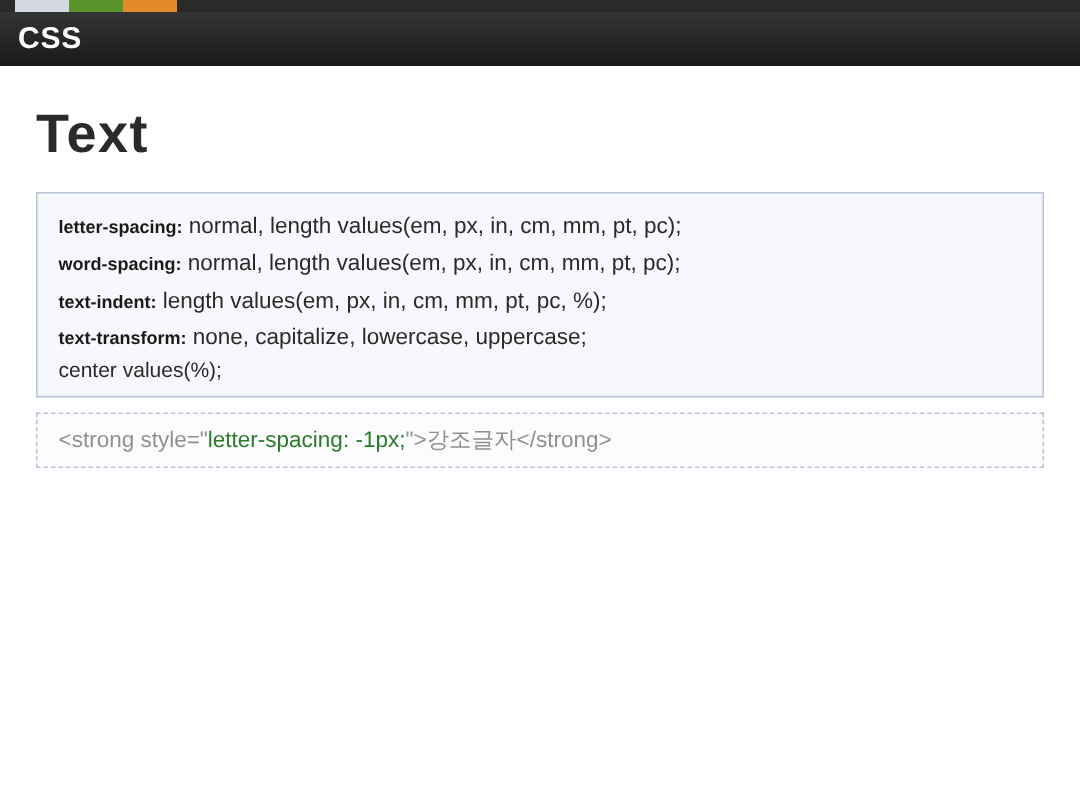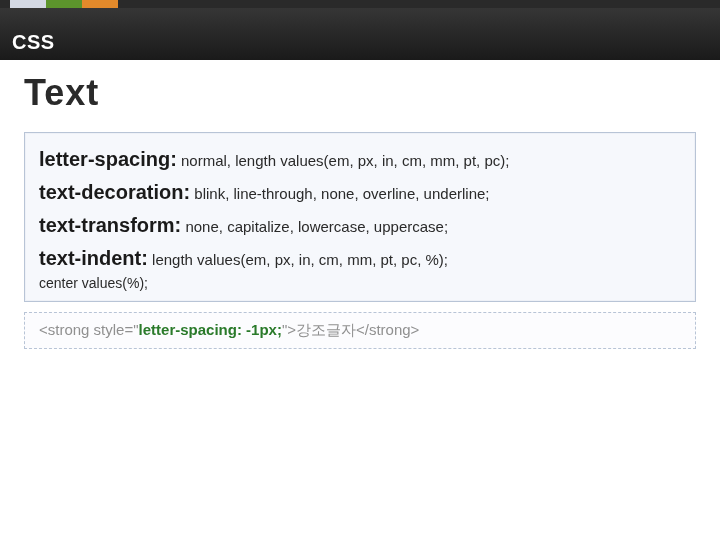--- a/index.html
+++ b/index.html
@@ -5,21 +5,21 @@
   * { box-sizing: border-box; margin: 0; padding: 0; }
   body {
     width: 720px;
     height: 540px;
     background: #fff;
     font-family: "Segoe UI", Tahoma, Geneva, sans-serif;
     overflow: hidden;
   }
   .header-bar {
     position: relative;
-    height: 60px;
+    height: 44px;
     background: linear-gradient(to bottom, #3a3a3a 0%, #1a1a1a 100%);
     text-align: center;
   }
   .accent-bar {
     display: flex;
     height: 8px;
   }
   .accent-segment { height: 8px; }
   .acc1 { width: 10px; background: #2a2a2a; }
   .acc2 { width: 36px; background: #d3d8e3; }
@@ -29,21 +29,21 @@
   .header-title {
     position: absolute;
     bottom: 6px;
     left: 12px;
     color: #fff;
     font-size: 20px;
     font-weight: bold;
     letter-spacing: 0.5px;
   }
   .content {
-    padding: 12px 24px;
+    padding: 24px 24px;
   }
   .slide-title {
     font-size: 36px;
     font-weight: bold;
     color: #2a2a2a;
     letter-spacing: 1px;
     margin-bottom: 18px;
   }
   .props-box {
     border: 1px solid #b8c4d6;
@@ -51,41 +51,41 @@
     padding: 10px 14px;
     box-shadow: inset 0 0 0 1px #eef1f7;
   }
   .prop-line {
     font-size: 15px;
     line-height: 1.65;
     color: #2a2a2a;
   }
   .prop-name {
     font-weight: bold;
-    font-size: 20px;
+    font-size: 12px;
     color: #1a1a1a;
     margin-top: 19px;
   }
   .prop-tail {
     font-size: 14px;
     color: #2a2a2a;
   }
   .code-box {
     border: 1px dashed #b8c4d6;
     background: #fcfcfe;
     margin-top: 10px;
     padding: 8px 14px;
   }
   .code-line {
     font-size: 15px;
     color: #909090;
   }
   .code-highlight {
     color: #2a7a2a;
-    font-weight: bold;
+    font-weight: normal;
   }
 </style>
 </head>
 <body>
 
 <div class="header-bar">
   <div class="accent-bar">
     <div class="accent-segment acc1"></div>
     <div class="accent-segment acc2"></div>
     <div class="accent-segment acc3"></div>
@@ -97,30 +97,30 @@
 
 <div class="content">
   <div class="slide-title">Text</div>
 
   <div class="props-box">
     <div class="prop-line">
       <span class="prop-name">letter-spacing:</span>
       <span>normal, length values(em, px, in, cm, mm, pt, pc);</span>
     </div>
     <div class="prop-line">
-      <span class="prop-name">text-decoration:</span>
-      <span>blink, line-through, none, overline, underline;</span>
+      <span class="prop-name">word-spacing:</span>
+      <span>normal, length values(em, px, in, cm, mm, pt, pc);</span>
+    </div>
+    <div class="prop-line">
+      <span class="prop-name">text-indent:</span>
+      <span>length values(em, px, in, cm, mm, pt, pc, %);</span>
     </div>
     <div class="prop-line">
       <span class="prop-name">text-transform:</span>
       <span>none, capitalize, lowercase, uppercase;</span>
-    </div>
-    <div class="prop-line">
-      <span class="prop-name">text-indent:</span>
-      <span>length values(em, px, in, cm, mm, pt, pc, %);</span>
     </div>
     <div class="prop-tail">center values(%);</div>
   </div>
 
   <div class="code-box">
     <div class="code-line">
       <span>&lt;strong style="</span><span class="code-highlight">letter-spacing: -1px;</span><span>"&gt;강조글자&lt;/strong&gt;</span>
     </div>
   </div>
 </div>

